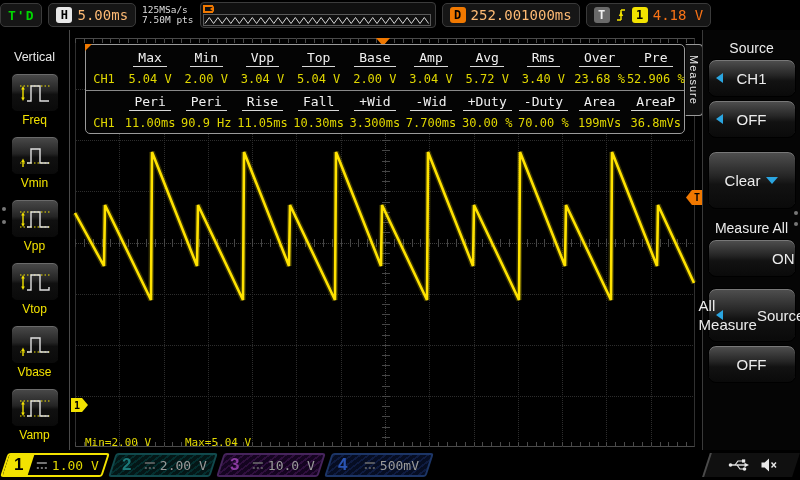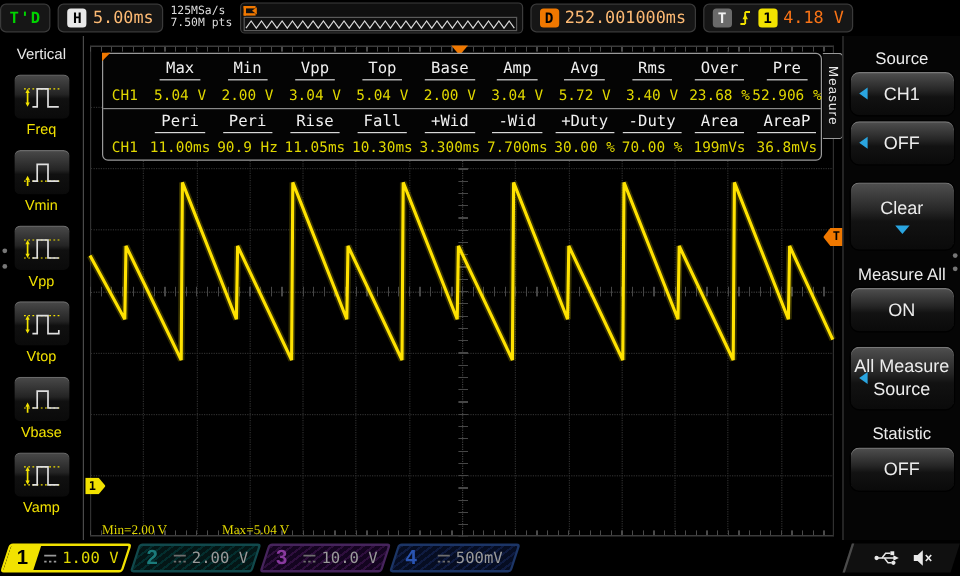--- a/index.html
+++ b/index.html
@@ -30,21 +30,21 @@
         border-top:3px solid transparent;border-bottom:3px solid transparent;
         border-right:4px solid #f07800;}
   #preview svg{position:absolute;left:2px;bottom:1px;}
   .pv-strip{fill:none;stroke:#d8d8d8;stroke-width:1;}
   .pv-frame{position:absolute;left:2px;bottom:1px;width:228px;height:12px;
             border:1px solid #5a5a5a;box-sizing:border-box;}
   .yellow-txt{color:#f97316;}
   
   #left-sidebar{position:absolute;left:0;top:30px;width:70px;height:420px;background:#000;
                 border-right:1px solid #4a4a4a;box-sizing:border-box;}
-  .ls-title{color:#e8e8e8;font-size:12.5px;text-align:center;margin-top:8px;
+  .ls-title{color:#e8e8e8;font-size:12.5px;text-align:center;margin-top:20px;
             font-family:"Liberation Sans",sans-serif;}
   .ls-btn{width:46px;height:37px;margin:9px auto 0 auto;border-radius:6px;cursor:pointer;
           background:linear-gradient(#4a4a4a,#242424 45%,#101010 55%,#0a0a0a);
           border:1px solid #000;box-shadow:inset 0 1px 0 #6a6a6a;
           display:flex;align-items:center;justify-content:center;}
   .ls-label{color:#f2e200;font-size:12px;text-align:center;margin-top:1px;
             font-family:"Liberation Sans",sans-serif;}
   .edge-dot{position:absolute;width:4px;height:4px;border-radius:50%;background:#777;}
   
   #plot{position:absolute;left:70px;top:30px;width:632px;height:420px;background:#000;}
@@ -70,21 +70,21 @@
      border-left:7px solid transparent;border-right:7px solid transparent;
      border-top:8px solid #f07800;}
   .gnd-marker{position:absolute;left:1px;top:368px;width:17px;height:14px;background:#f2e200;
      clip-path:polygon(0 0,65% 0,100% 50%,65% 100%,0 100%);
      color:#000;font-weight:bold;font-size:10px;display:flex;align-items:center;
      justify-content:flex-start;padding-left:3px;box-sizing:border-box;}
   .trig-lvl{position:absolute;left:616px;top:160px;width:17px;height:15px;background:#f07800;
      clip-path:polygon(100% 0,100% 100%,35% 100%,0 50%,35% 0);
      color:#000;font-weight:bold;font-size:10px;display:flex;align-items:center;
      justify-content:flex-end;padding-right:3px;box-sizing:border-box;}
-  .minmax{position:absolute;color:#e0d700;font-size:11px;font-family:Liberation Serif, serif;}
+  .minmax{position:absolute;color:#e0d700;font-size:11px;}
   
   #mpanel{position:absolute;left:15px;top:14px;width:600px;height:90px;background:#040404;
           border:1px solid #9a9a9a;border-radius:5px;box-sizing:border-box;}
   .panel-corner{position:absolute;left:-1px;top:-1px;width:0;height:0;
      border-left:7px solid #f07800;border-bottom:7px solid transparent;}
   #mtable{display:grid;grid-template-columns:36px repeat(10,56.2px);
           grid-auto-rows:22px;align-items:center;justify-items:center;margin-top:1px;}
   .tc{white-space:nowrap;}
   .tc.h{color:#f0f0f0;font-size:13px;}
   .tc.h .u{border-bottom:1px solid #d8d8d8;padding:0 5px 1px 5px;}
@@ -340,37 +340,36 @@
   <div class="rm-btn" style="height:36px;margin-top:3px;">
     <span class="arr-left"></span>
     <span>CH1</span>
   </div>
 
   <div class="rm-btn" style="height:36px;margin-top:3px;">
     <span class="arr-left"></span>
     <span>OFF</span>
   </div>
 
-  <div class="rm-btn" style="height:56px;margin-top:13px;flex-direction:column;gap:6px;">
+  <div class="rm-btn" style="height:56px;margin-top:13px;gap:6px;">
     <span>Clear</span>
     <span class="arr-down"></span>
   </div>
 
   <div class="rm-label" style="margin-top:11px;">Measure All</div>
-  <div class="rm-btn" style="height:36px;margin-top:3px;">
+  <div class="rm-btn" style="height:36px;margin-top:3px;justify-content:flex-end;">
     <span>ON</span>
   </div>
 
-  <div class="rm-btn" style="height:52px;margin-top:11px;flex-direction:column;line-height:19px;">
+  <div class="rm-btn" style="height:52px;margin-top:11px;flex-direction:row;line-height:19px;">
     <span class="arr-left"></span>
     <span>All Measure</span>
     <span>Source</span>
   </div>
 
-  <div class="rm-label" style="margin-top:11px;">Statistic</div>
   <div class="rm-btn" style="height:36px;margin-top:3px;">
     <span>OFF</span>
   </div>
 
   <div class="edge-dot" style="right:2px;top:181px;left:auto;"></div>
   <div class="edge-dot" style="right:2px;top:192px;left:auto;"></div>
 </div>
 
 <div id="bottombar">
   <div class="chblk" style="left:4px;border:2px solid #f2e200;background:#000;">

